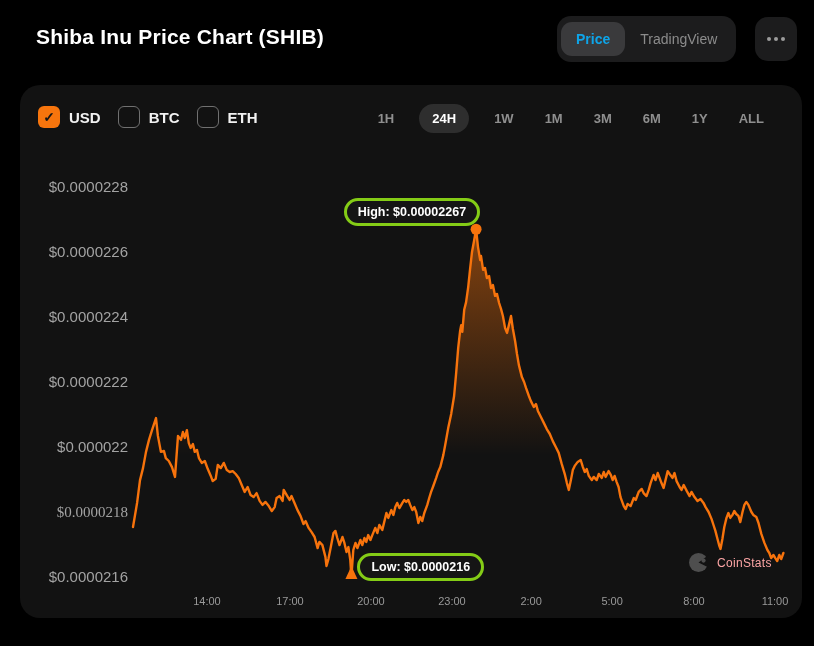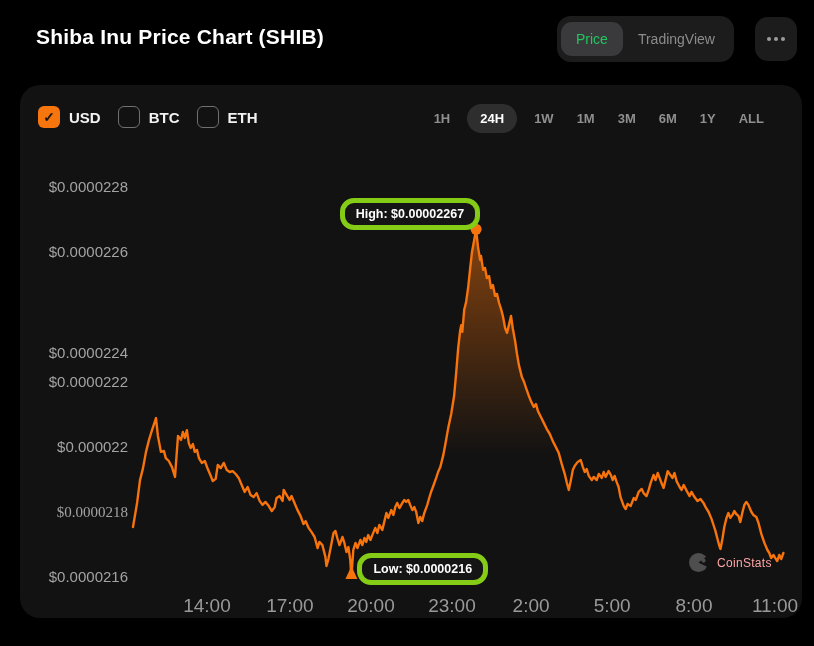--- a/index.html
+++ b/index.html
@@ -7,45 +7,45 @@
     width:814px;height:646px;position:relative;overflow:hidden;
     background:#000;font-family:"Liberation Sans",sans-serif;
     -webkit-font-smoothing:antialiased;
   }
   
   .title{position:absolute;left:36px;top:25px;font-size:21px;font-weight:700;color:#fff;letter-spacing:.2px}
   .seg{position:absolute;left:557px;top:16px;height:46px;background:#1c1c1d;border-radius:14px;
        display:flex;align-items:center;padding:0 4px;box-sizing:border-box}
   .seg-btn{border:none;background:none;color:#8c8c8c;font-family:inherit;font-size:14px;font-weight:500;
        padding:9px 15px;border-radius:11px;cursor:pointer}
-  .seg-btn.active{background:#3a3a3c;color:#22c55e;font-weight:400}
+  .seg-btn.active{background:#3a3a3c;color:#0ea5e9;font-weight:700}
   .more-btn{position:absolute;left:755px;top:17px;width:42px;height:44px;background:#1c1c1d;border:none;
        border-radius:13px;display:flex;align-items:center;justify-content:center;gap:3px;cursor:pointer}
   .more-btn .dot{width:4px;height:4px;border-radius:50%;background:#9c9c9c}
   
   .card{position:absolute;left:20px;top:85px;width:782px;height:533px;background:#121212;border-radius:20px}
   
   .currencies{position:absolute;left:38px;top:106px;display:flex;gap:17px;align-items:center}
   .cur{display:flex;align-items:center;gap:9px;cursor:pointer}
   .cbx{width:22px;height:22px;box-sizing:border-box;border-radius:6px;border:1.5px solid #707070;
        display:flex;align-items:center;justify-content:center;font-size:14px;font-weight:900;color:#161616}
   .cbx.checked{border:none}
   .cur-label{color:#f2f2f2;font-weight:700;font-size:15px}
   
-  .ranges{position:absolute;top:104px;right:44px;display:flex;gap:11px;align-items:center}
+  .ranges{position:absolute;top:104px;right:44px;display:flex;gap:19px;align-items:center}
   .range{border:none;background:none;color:#8f8f8f;font-family:inherit;font-size:13px;font-weight:700;
        padding:7px 6px;cursor:pointer}
   .range.selected{background:#2e2e2e;color:#fff;border-radius:16px;padding:7px 13px}
   
   .ylabel{position:absolute;left:18px;width:110px;text-align:right;color:#a3a3a3;font-size:15px;line-height:18px}
-  .xlabel{position:absolute;top:595px;width:60px;text-align:center;color:#999;font-size:19px}
+  .xlabel{position:absolute;top:595px;width:60px;text-align:center;color:#999;font-size:11px}
   
   #chart-svg{position:absolute;left:0;top:0;width:814px;height:646px;pointer-events:none}
   
-  .pill{position:absolute;background:#151515;border:5px solid #84cc16;border-radius:14px;
+  .pill{position:absolute;background:#151515;border:3px solid #84cc16;border-radius:14px;
        padding:4px 11px;font-size:12.5px;font-weight:700;color:#fff;white-space:nowrap}
   
   .watermark{position:absolute;left:688px;top:552px;display:flex;gap:8px;align-items:center}
   .wm-text{color:#fca5a5;font-size:12px;letter-spacing:.3px}
 </style>
 </head>
 <body>
 
 <div class="title">Shiba Inu Price Chart (SHIB)</div>
 
@@ -83,21 +83,21 @@
     <button class="range">1M</button>
     <button class="range">3M</button>
     <button class="range">6M</button>
     <button class="range">1Y</button>
     <button class="range">ALL</button>
   </div>
 
 <div id="ylabels">
     <div class="ylabel" style="top: 178px;">$0.0000228</div>
     <div class="ylabel" style="top: 243px;">$0.0000226</div>
-    <div class="ylabel" style="top: 308px; margin-top: 36px;">$0.0000224</div>
+    <div class="ylabel" style="top: 308px;">$0.0000224</div>
     <div class="ylabel" style="top: 373px;">$0.0000222</div>
     <div class="ylabel" style="top: 438px;">$0.000022</div>
     <div class="ylabel" style="top: 503px; font-family: Liberation Serif, serif;">$0.0000218</div>
     <div class="ylabel" style="top: 568px;">$0.0000216</div>
   </div>
 <div id="xlabels">
     <div class="xlabel" style="left: 176.983px;">14:00</div>
     <div class="xlabel" style="left: 259.909px;">17:00</div>
     <div class="xlabel" style="left: 340.938px;">20:00</div>
     <div class="xlabel" style="left: 421.967px;">23:00</div>

